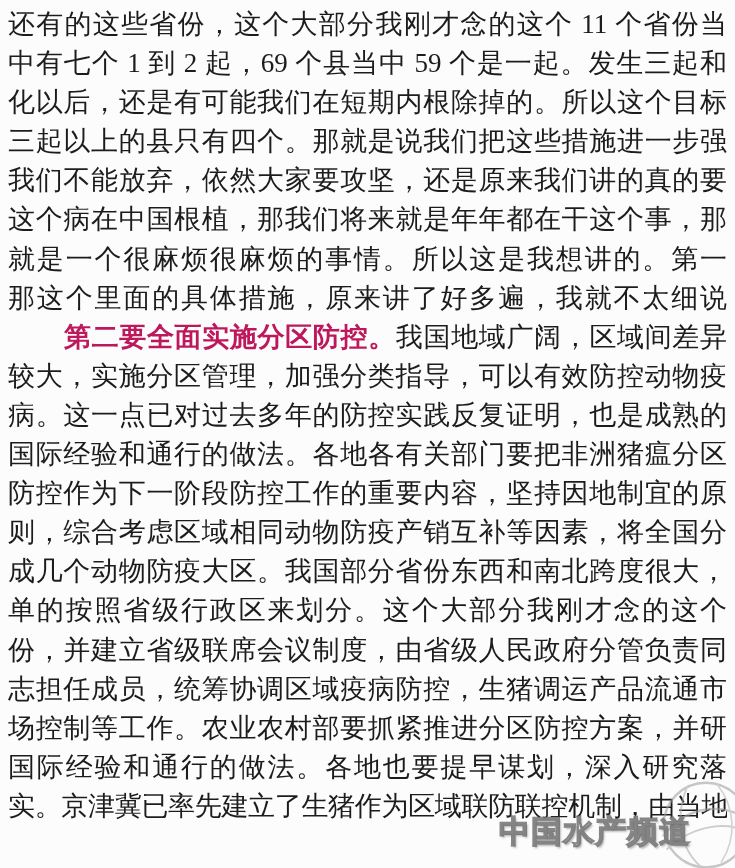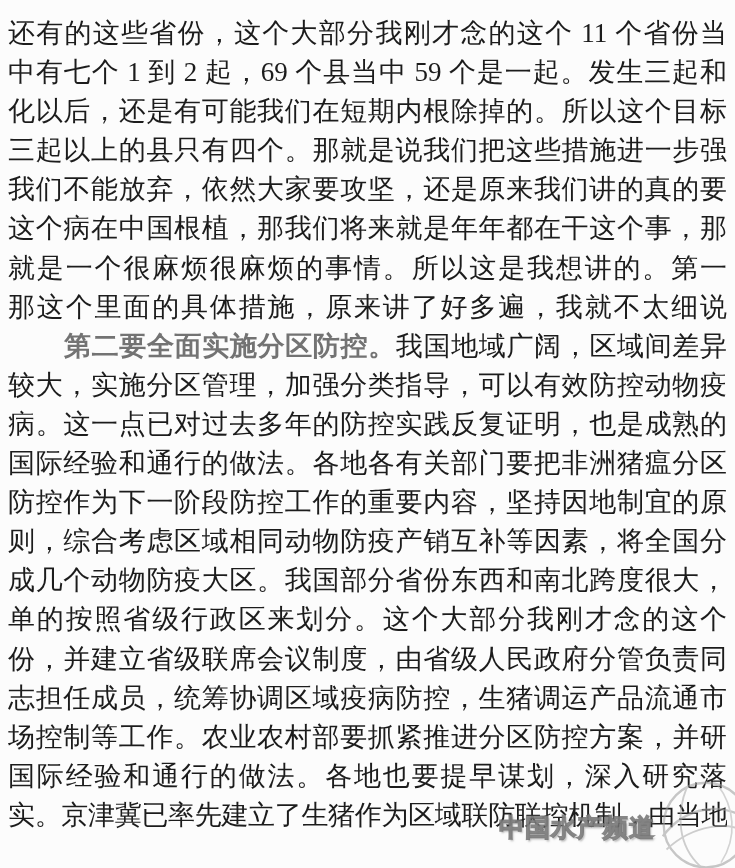--- a/index.html
+++ b/index.html
@@ -8,21 +8,21 @@
   }
   body {
     width: 735px;
     height: 868px;
     position: relative;
     overflow: hidden;
     background: #fcfcfc;
   }
   .doc {
     position: absolute;
-    top: 14px;
+    top: 5px;
     left: 8px;
     width: 719px;
   }
   .line {
     width: 719px;
     height: 39.1px;
     line-height: 39.1px;
     font-family: "Liberation Serif", "DejaVu Serif", serif;
     font-size: 27px;
     color: #1c1c1c;
@@ -30,21 +30,21 @@
     text-align-last: justify;
     text-justify: inter-character;
     overflow: hidden;
   }
   .para-first {
     padding-left: 56px;
     width: 663px;
   }
   .lead-bold {
     font-weight: 700;
-    color: #737373;
+    color: #be185d;
   }
   .tight {
     letter-spacing: -1.6px;
   }
   
   .watermark {
     position: absolute;
     left: 497px;
     top: 798px;
     width: 200px;
@@ -59,21 +59,21 @@
     height: 94px;
     opacity: 0.55;
   }
   .wm-title {
     position: absolute;
     left: 2px;
     top: 13px;
     white-space: nowrap;
     font-family: "Liberation Sans", sans-serif;
     font-weight: 700;
-    font-size: 25px;
+    font-size: 31px;
     letter-spacing: 1px;
     color: rgba(255, 255, 255, 0.68);
     -webkit-text-stroke: 1.3px rgba(95, 95, 95, 0.75);
     text-shadow: 1.5px 2px 2px rgba(130, 130, 130, 0.55);
   }
   .wm-url {
     position: absolute;
     left: 34px;
     top: 49px;
     white-space: nowrap;

